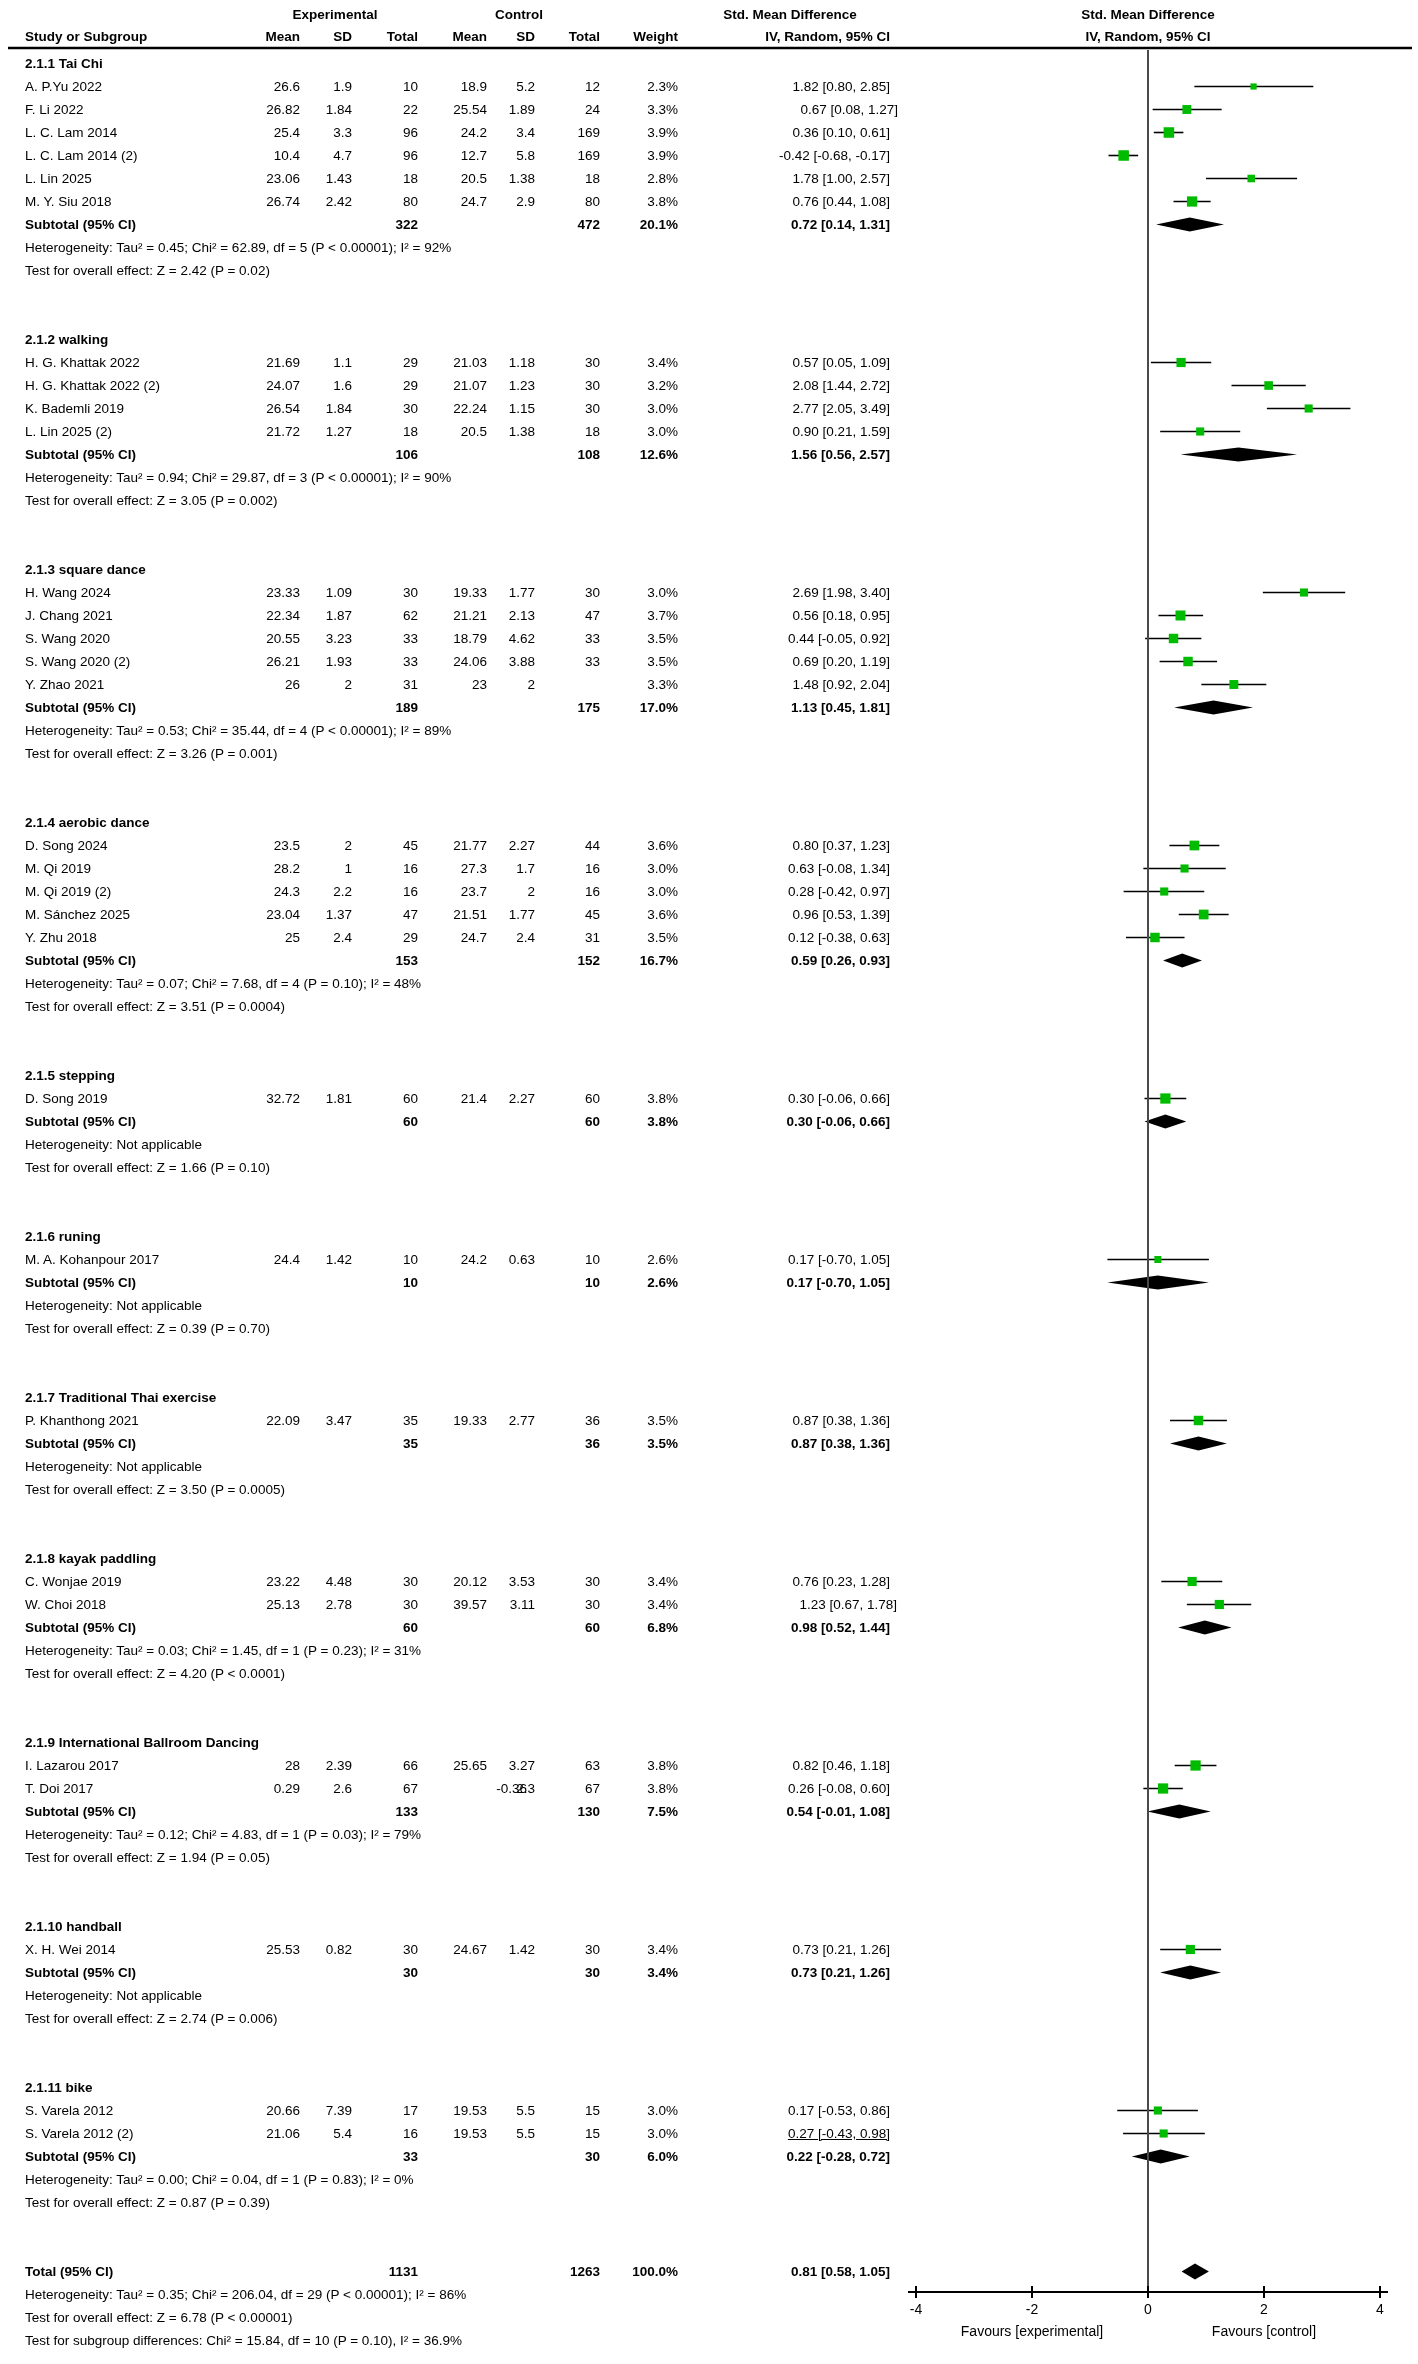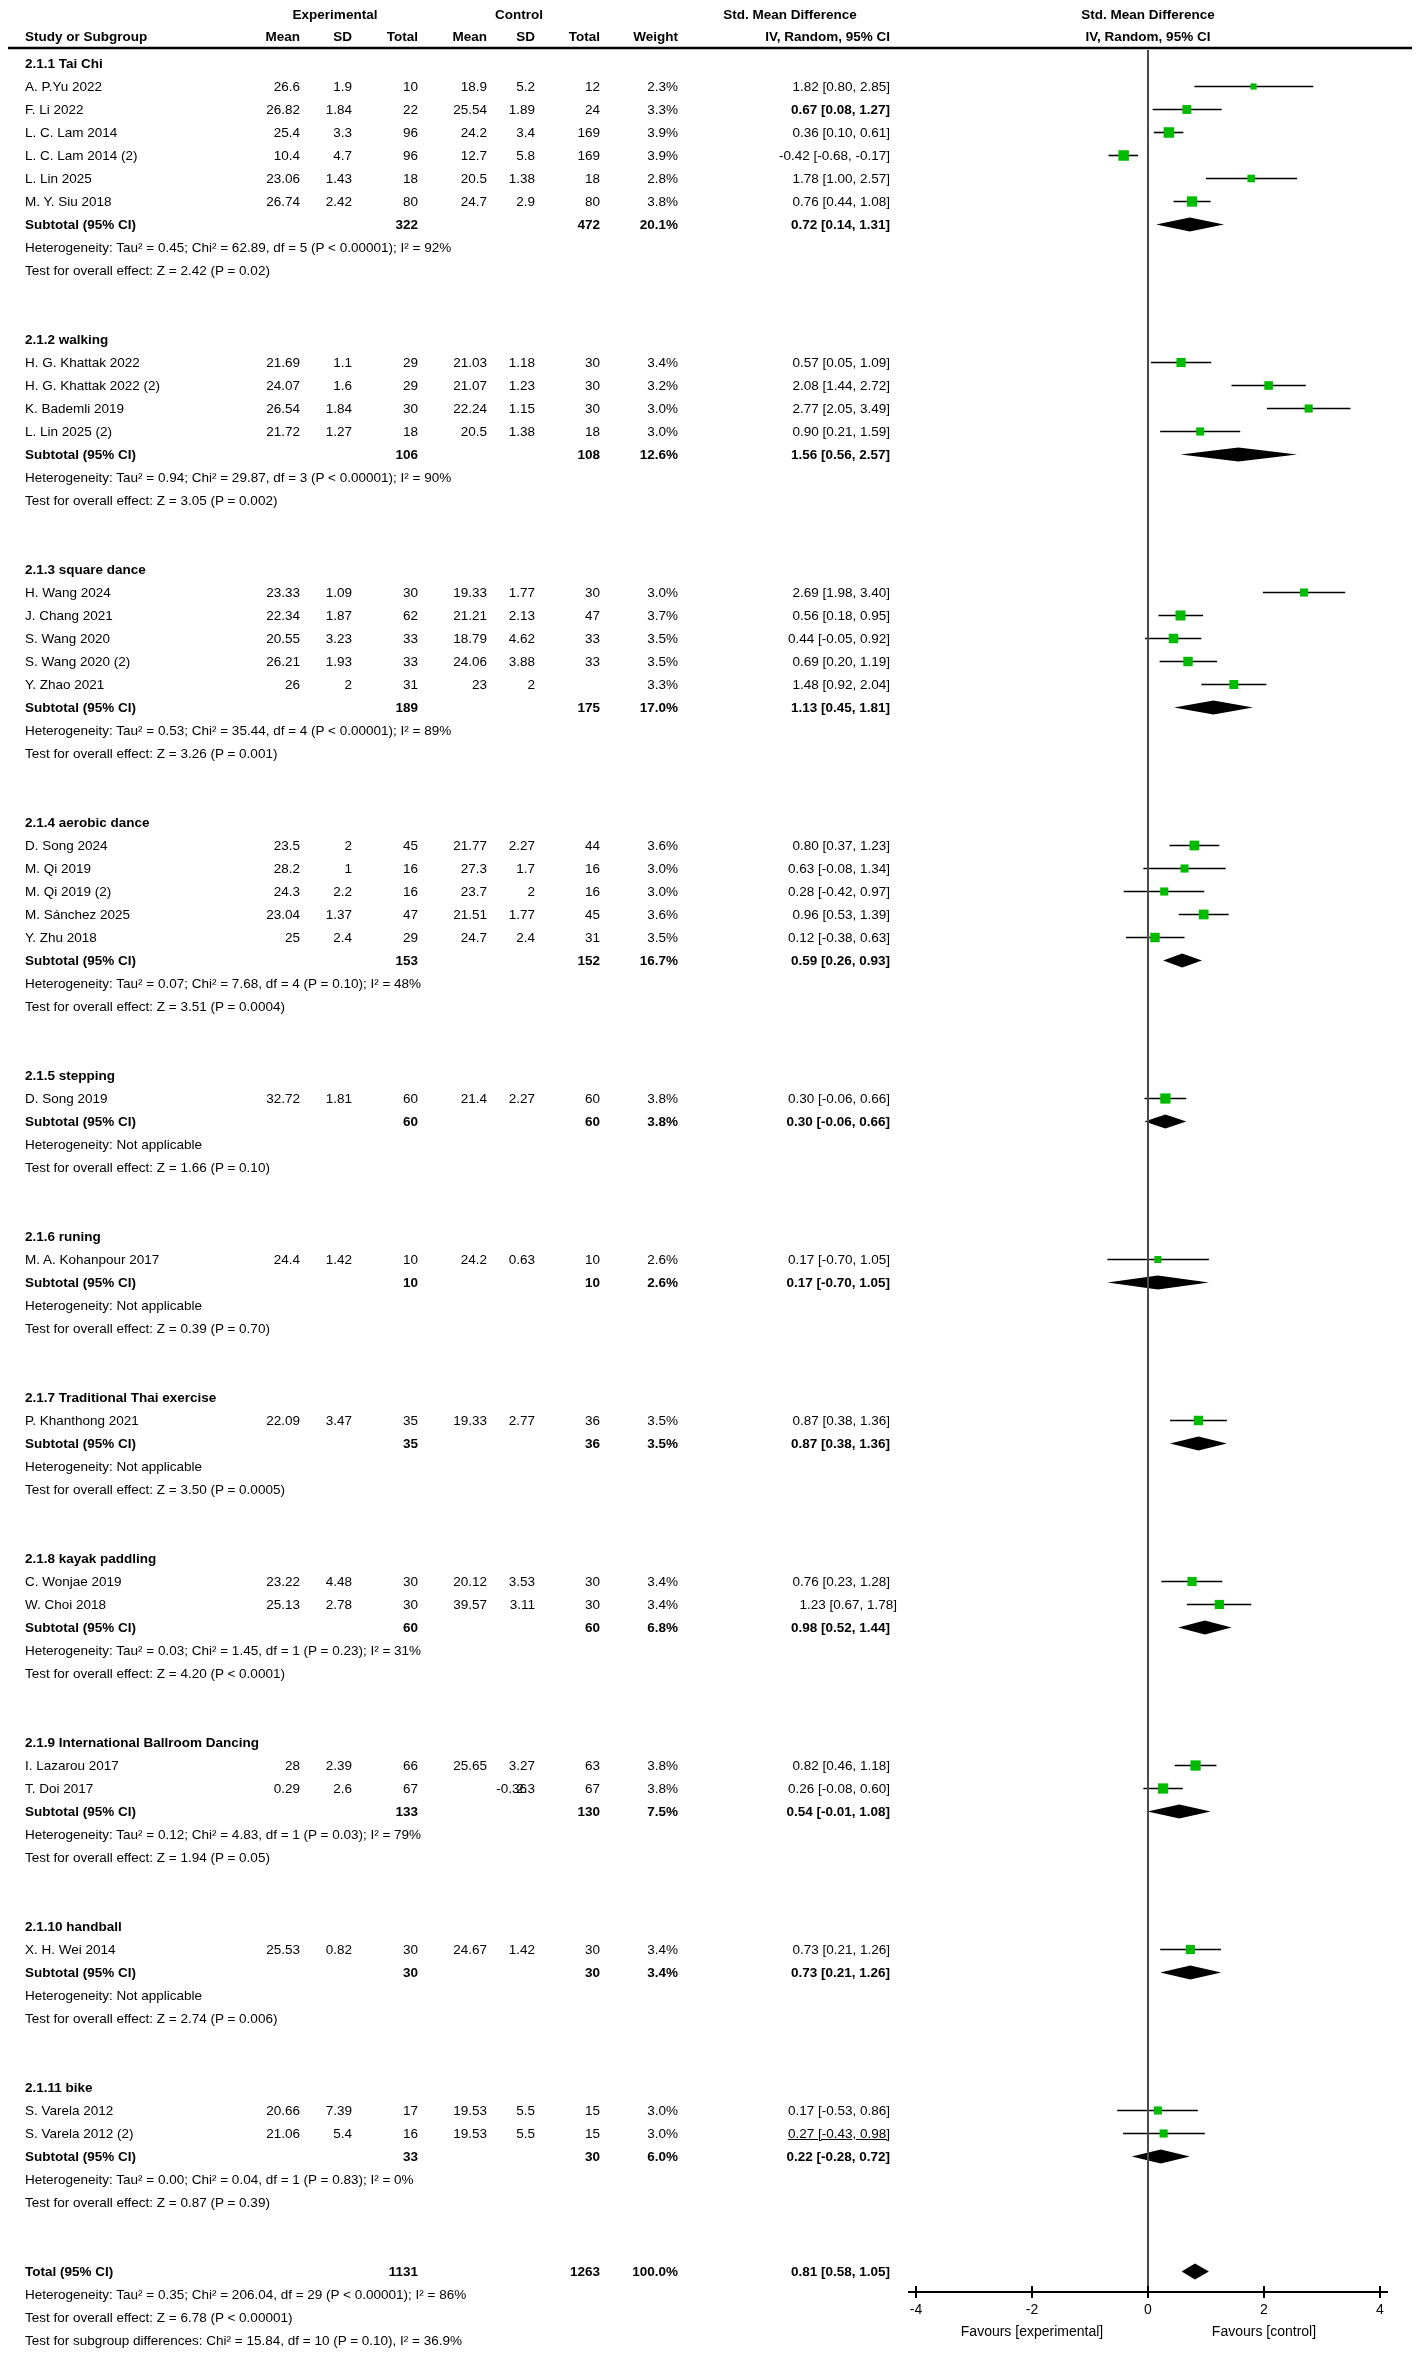--- a/index.html
+++ b/index.html
@@ -53,21 +53,21 @@
       </div>
       <div class="row" style="top: 98px;">
         <span class="lbl">F. Li 2022</span>
         <span class="cell" style="left: 0px; width: 300px;">26.82</span>
         <span class="cell" style="left: 0px; width: 352px;">1.84</span>
         <span class="cell" style="left: 0px; width: 418px;">22</span>
         <span class="cell" style="left: 0px; width: 487px;">25.54</span>
         <span class="cell" style="left: 0px; width: 535px;">1.89</span>
         <span class="cell" style="left: 0px; width: 600px;">24</span>
         <span class="cell" style="left: 0px; width: 678px;">3.3%</span>
-        <span class="cell" style="left: 0px; width: 890px; font-weight: bold;">0.67 [0.08, 1.27]</span>
+        <span class="cell" style="left: 8px; width: 890px;">0.67 [0.08, 1.27]</span>
       </div>
       <div class="row" style="top: 121px;">
         <span class="lbl">L. C. Lam 2014</span>
         <span class="cell" style="left: 0px; width: 300px;">25.4</span>
         <span class="cell" style="left: 0px; width: 352px;">3.3</span>
         <span class="cell" style="left: 0px; width: 418px;">96</span>
         <span class="cell" style="left: 0px; width: 487px;">24.2</span>
         <span class="cell" style="left: 0px; width: 535px;">3.4</span>
         <span class="cell" style="left: 0px; width: 600px;">169</span>
         <span class="cell" style="left: 0px; width: 678px;">3.9%</span>

